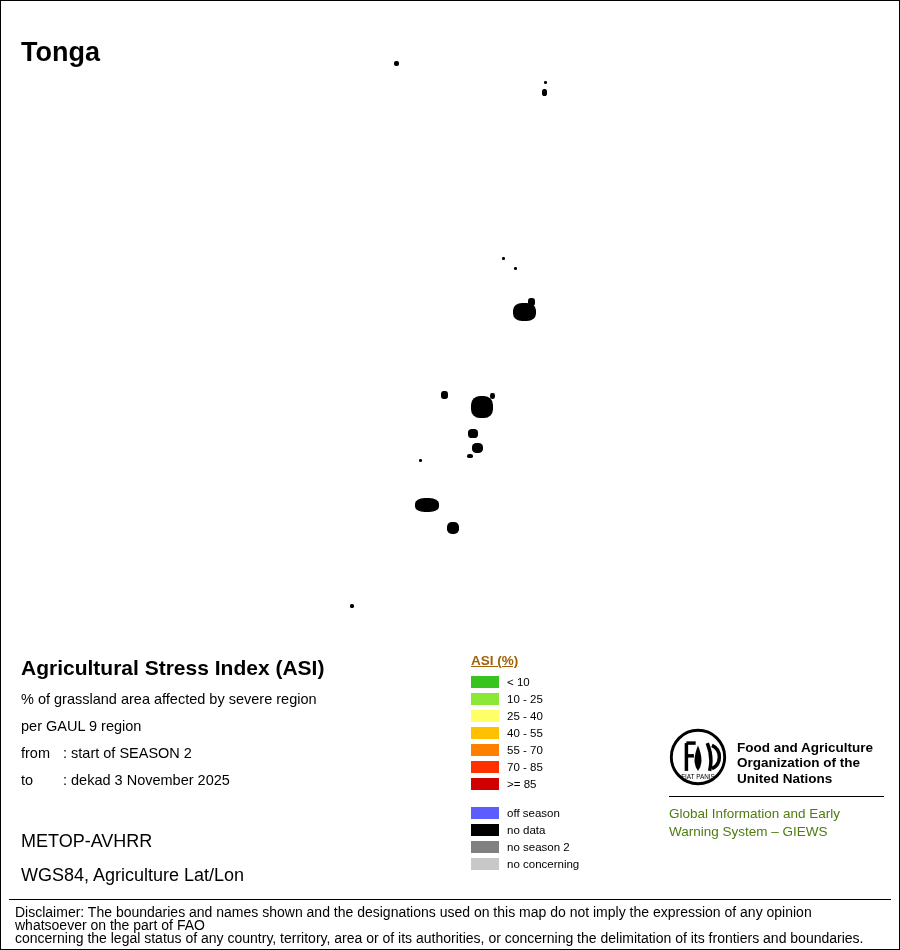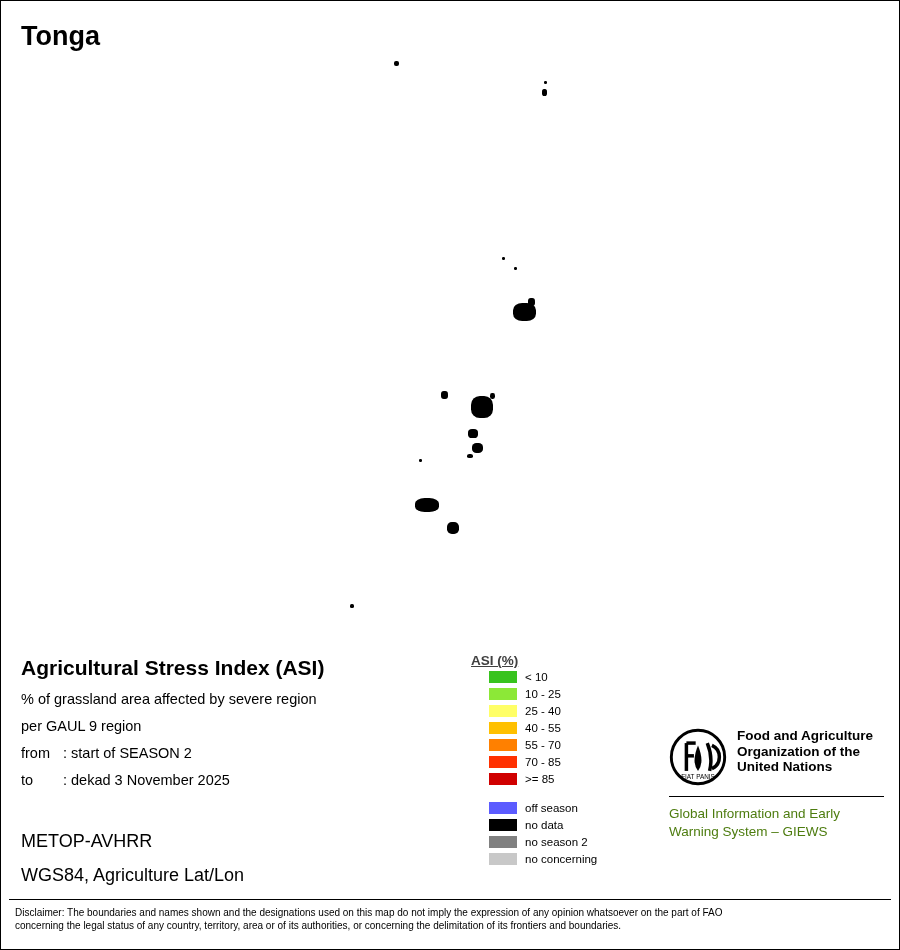--- a/index.html
+++ b/index.html
@@ -15,21 +15,21 @@
     width: 900px;
     height: 950px;
     box-sizing: border-box;
     border: 1px solid #000000;
     background: #ffffff;
     overflow: hidden;
   }
   #map-title {
     position: absolute;
     left: 20px;
-    top: 20px;
+    top: 36px;
     font-size: 27px;
     font-weight: bold;
     color: #000000;
     letter-spacing: 0px;
   }
   
   #map-canvas {
     position: absolute;
     left: 0;
     top: 0;
@@ -76,27 +76,27 @@
   #asi-legend {
     position: absolute;
     left: 470px;
     top: 652px;
     width: 200px;
   }
   #asi-legend-title {
     font-size: 13.5px;
     font-weight: bold;
     text-decoration: underline;
-    color: #404040;
+    margin-bottom: 5px;
+    color: #a16207;
   }
   .legend-row {
     display: flex;
     align-items: center;
     height: 17px;
-    margin-left: 18px;
   }
   .legend-swatch {
     width: 28px;
     height: 12px;
     margin-right: 8px;
     flex: 0 0 auto;
   }
   .legend-label {
     font-size: 11.5px;
     color: #000000;
@@ -107,21 +107,21 @@
   }
   
   #fao-block {
     position: absolute;
     left: 668px;
     top: 727px;
     width: 215px;
   }
   #fao-top {
     display: flex;
-    align-items: flex-start;
+    align-items: flex-end;
   }
   #fao-logo {
     width: 58px;
     height: 58px;
     flex: 0 0 auto;
     margin-right: 10px;
   }
   #fao-name {
     font-size: 13.5px;
     font-weight: bold;
@@ -143,21 +143,21 @@
     left: 8px;
     top: 898px;
     width: 882px;
     border-top: 1px solid #000000;
   }
   #disclaimer {
     position: absolute;
     left: 14px;
     top: 905px;
     width: 870px;
-    font-size: 10px;
+    font-size: 14px;
     line-height: 13px;
     color: #000000;
   }
 </style>
 </head>
 <body>
 
 <div id="page">
 
   <div id="map-title">Tonga</div>

